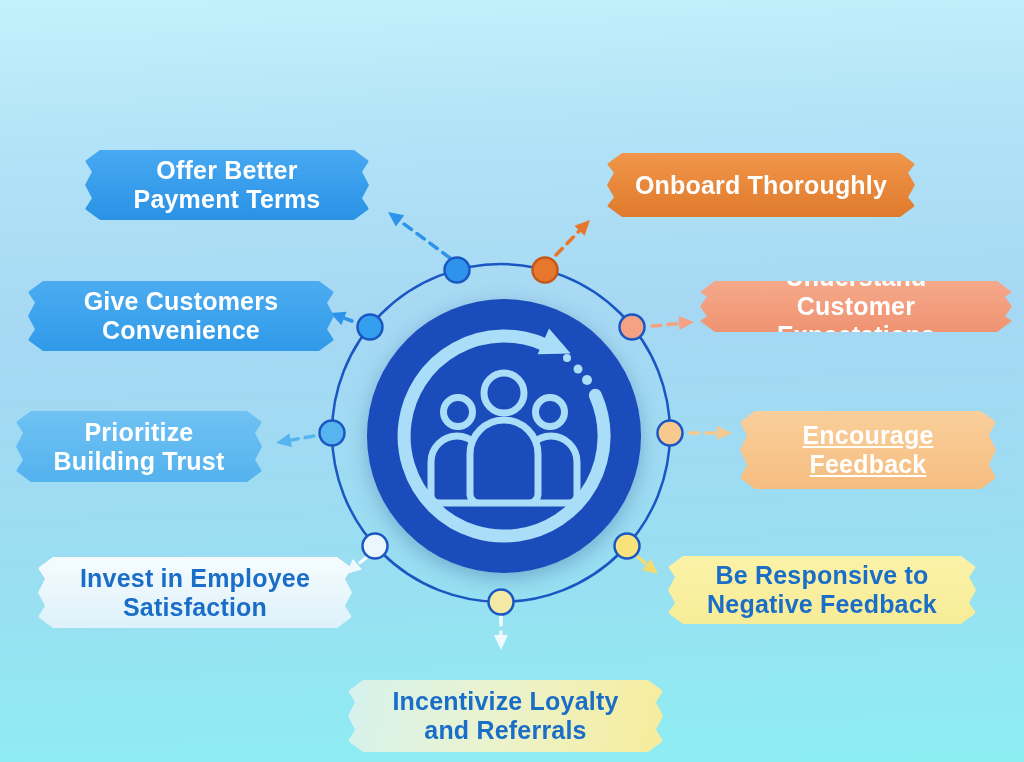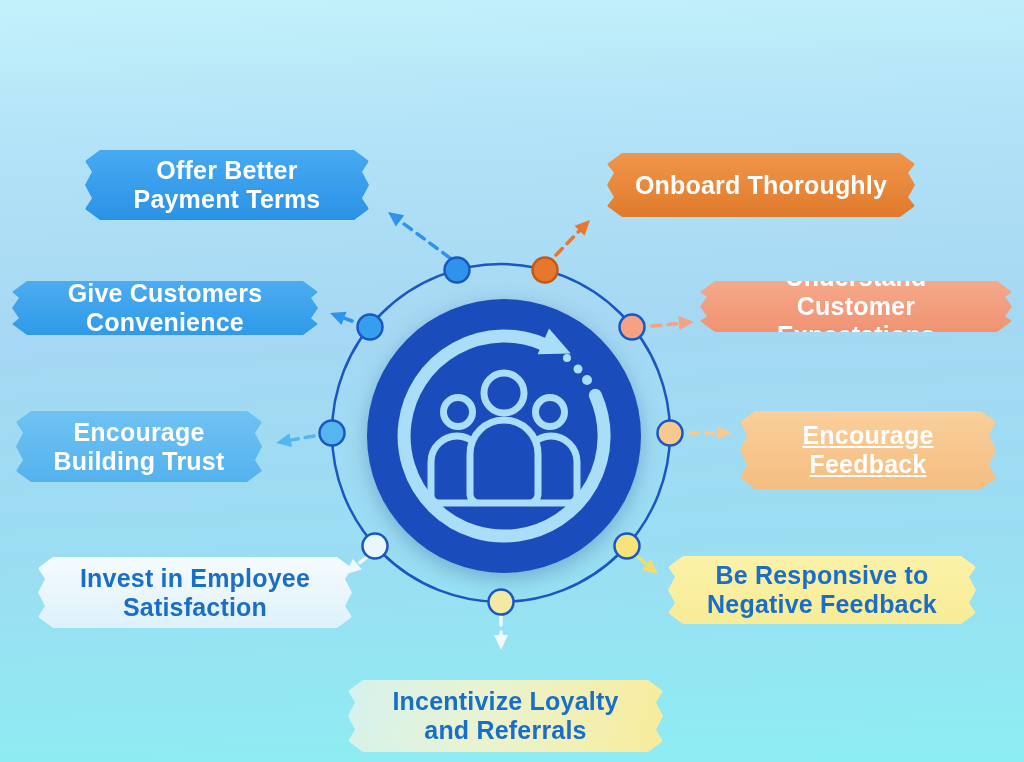--- a/index.html
+++ b/index.html
@@ -20,21 +20,21 @@
     clip-path:polygon(
       15px 0, calc(100% - 15px) 0,
       100% 11px, calc(100% - 7px) 31%, 100% 50%, calc(100% - 7px) 69%, 100% calc(100% - 11px),
       calc(100% - 15px) 100%, 15px 100%,
       0 calc(100% - 11px), 7px 69%, 0 50%, 7px 31%, 0 11px);
     filter:drop-shadow(0 4px 5px rgba(25,80,150,0.22));
   }
   .box span{display:block;padding:0 26px;}
   .b-offer      {left:85px;  top:150px; width:284px; height:70px; background:linear-gradient(180deg,#47a9f1,#2a92e6);}
   .b-onboard    {left:607px; top:153px; width:308px; height:64px; background:linear-gradient(180deg,#f0964a,#e07a2c);}
-  .b-give       {left:12px;  top:281px; width:306px; height:54px; background:linear-gradient(180deg,#4cacf0,#2f9ae9);}
+  .b-give       {left:28px;  top:281px; width:306px; height:70px; background:linear-gradient(180deg,#4cacf0,#2f9ae9);}
   .b-understand {left:700px; top:281px; width:312px; height:51px; background:linear-gradient(180deg,#f5a98a,#ef9372);}
   .b-prioritize {left:16px;  top:411px; width:246px; height:71px; background:linear-gradient(180deg,#6fc2f3,#54b2ee);}
   .b-encourage  {left:740px; top:411px; width:256px; height:78px; background:linear-gradient(180deg,#facf9b,#f5bd80);text-decoration:underline;}
   .b-invest     {left:38px;  top:557px; width:314px; height:71px; background:linear-gradient(180deg,#f6fcfe,#ddf1fa); color:#1a6ec8;}
   .b-responsive {left:668px; top:556px; width:308px; height:68px; background:linear-gradient(180deg,#fbf2a8,#f7ec97); color:#1a6ec8;}
   .b-incentive  {left:348px; top:668px; width:315px; height:72px; background:linear-gradient(100deg,#d5f2ee 0%,#eaf3cf 45%,#f8ec9b 100%); color:#1a6ec8;margin-top:12px;}
   .b-offer span{padding:0 34px;}
   .b-incentive span{padding:0 30px;}
 
   svg.diagram{position:absolute;left:0;top:0;pointer-events:none;}
@@ -114,21 +114,21 @@
 <div class="box b-onboard">
     <span>Onboard Thoroughly</span>
   </div>
 <div class="box b-give">
     <span>Give Customers Convenience</span>
   </div>
 <div class="box b-understand">
     <span>Understand Customer Expectations</span>
   </div>
 <div class="box b-prioritize">
-    <span>Encourage Building Trust</span>
+    <span>Prioritize Building Trust</span>
   </div>
 <div class="box b-encourage">
     <span>Encourage Feedback</span>
   </div>
 <div class="box b-invest">
     <span>Invest in Employee Satisfaction</span>
   </div>
 <div class="box b-responsive">
     <span>Be Responsive to Negative Feedback</span>
   </div>

